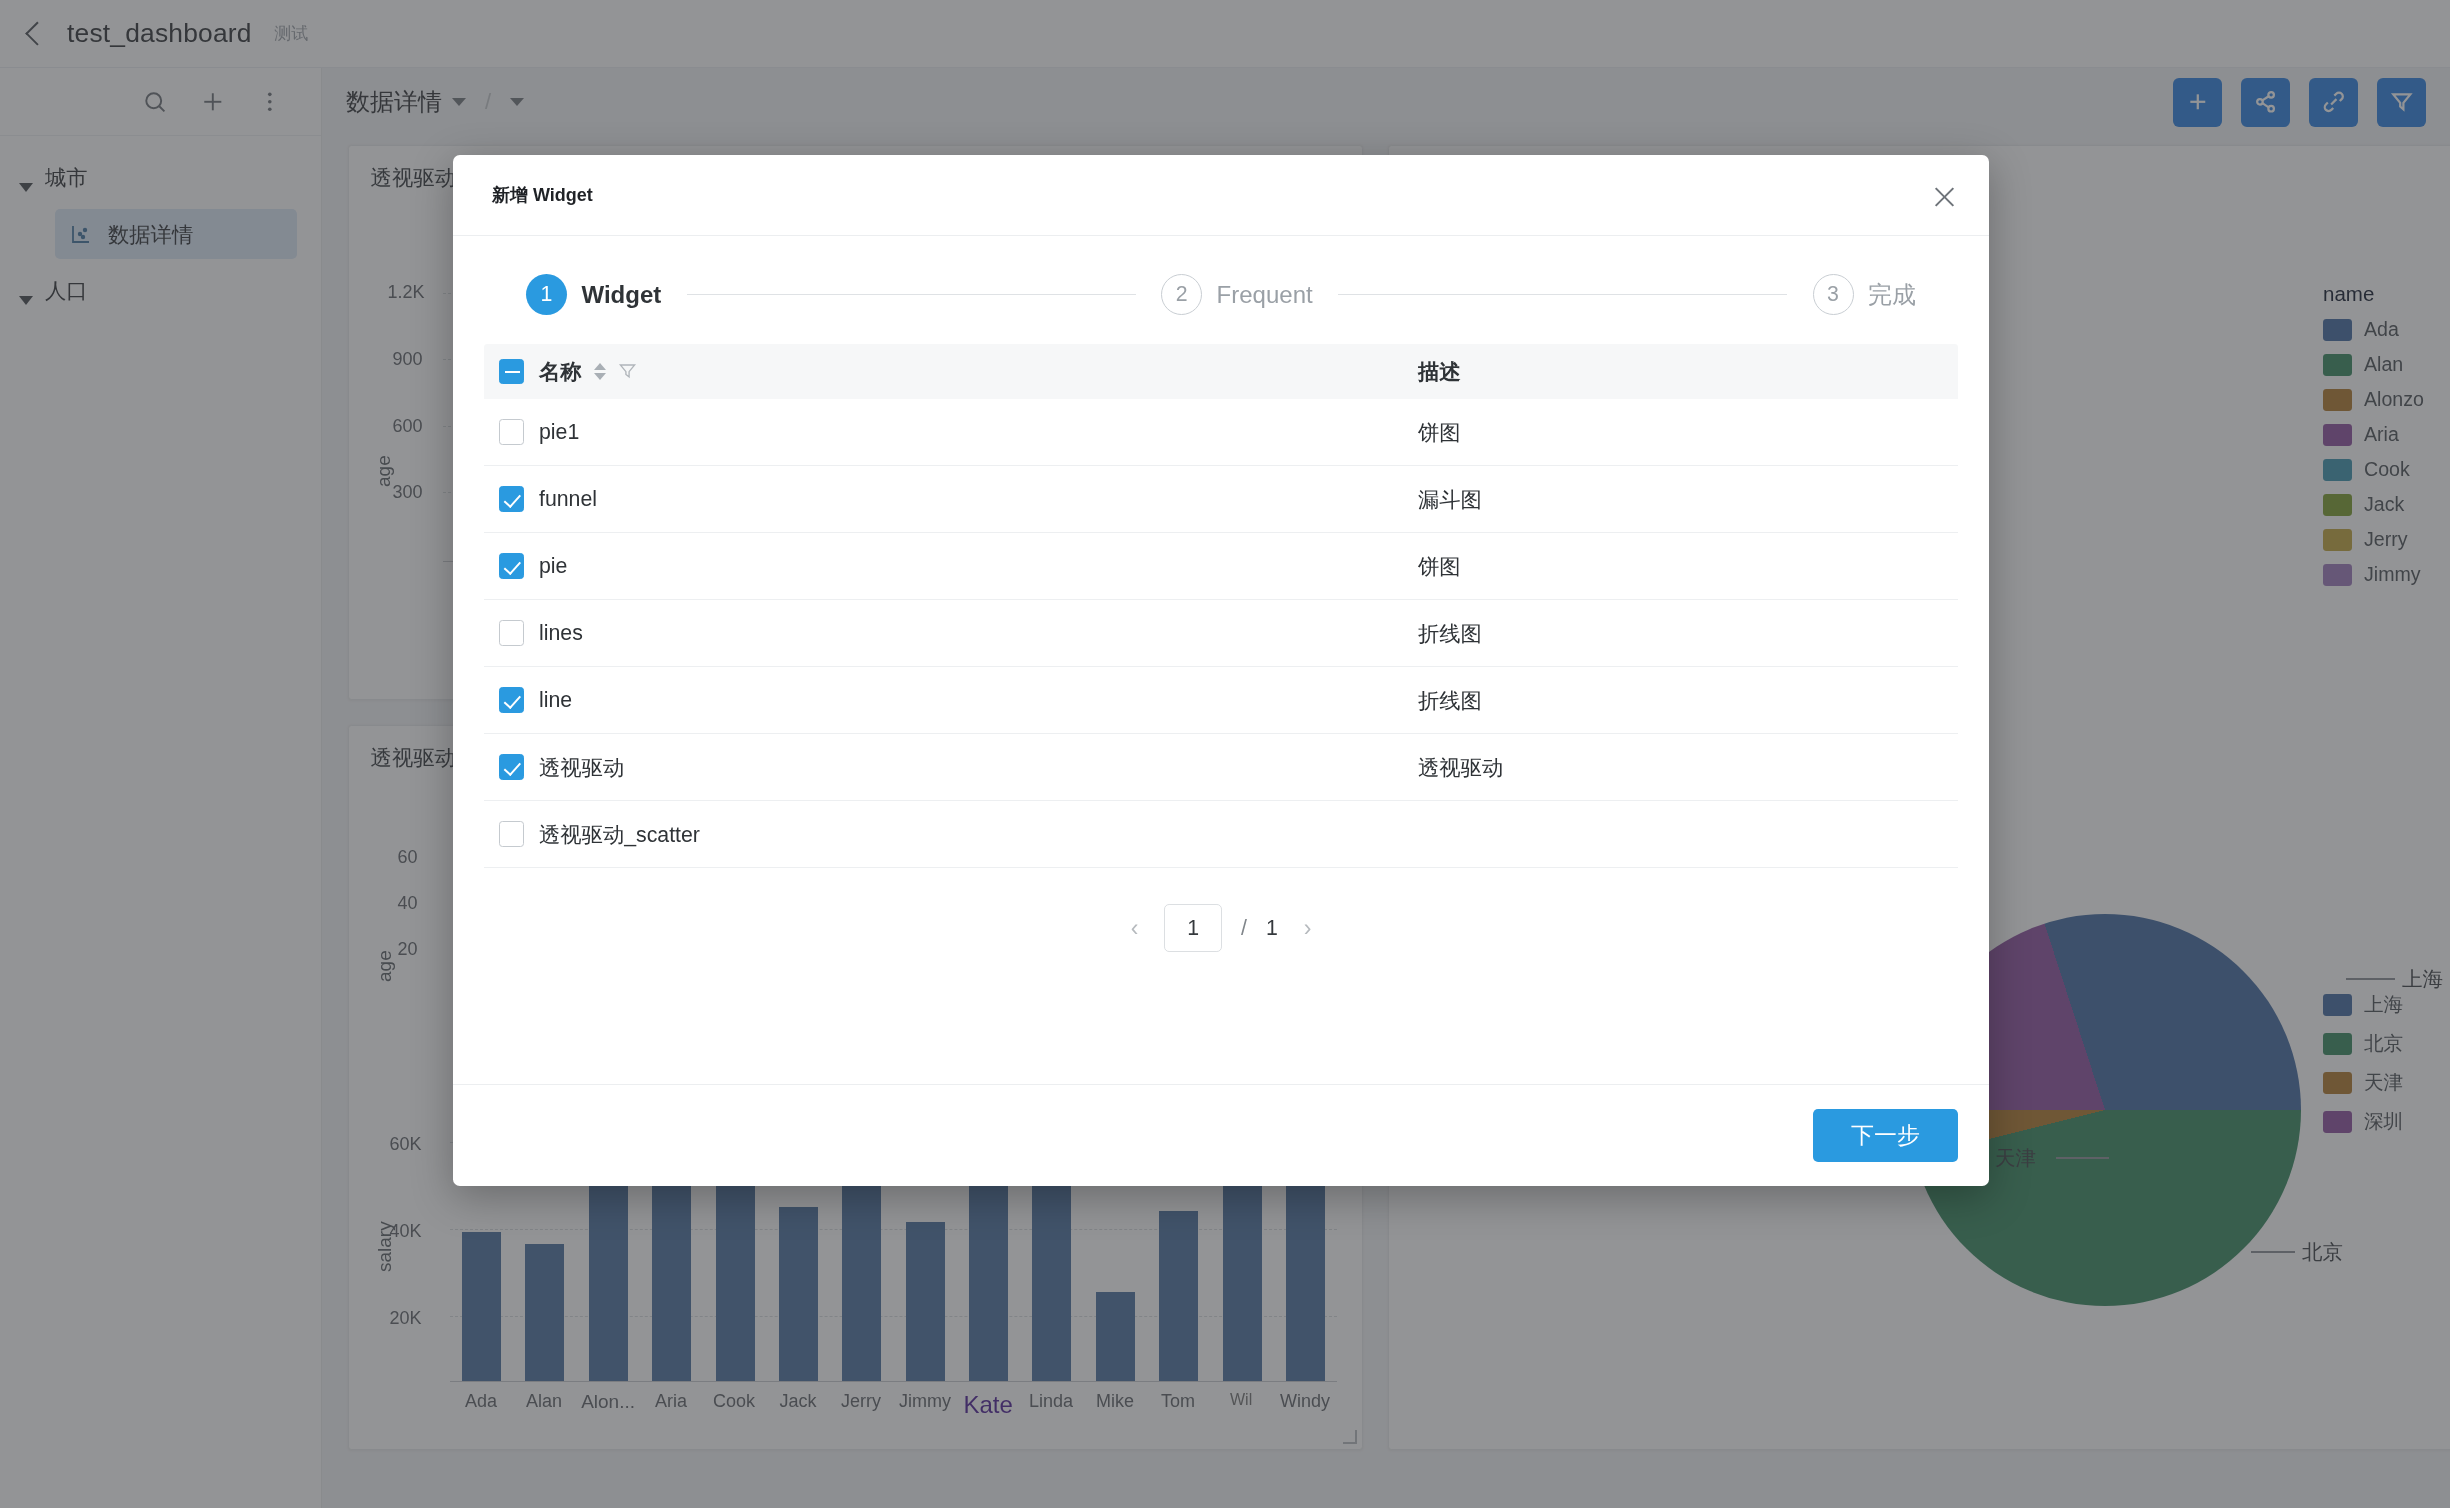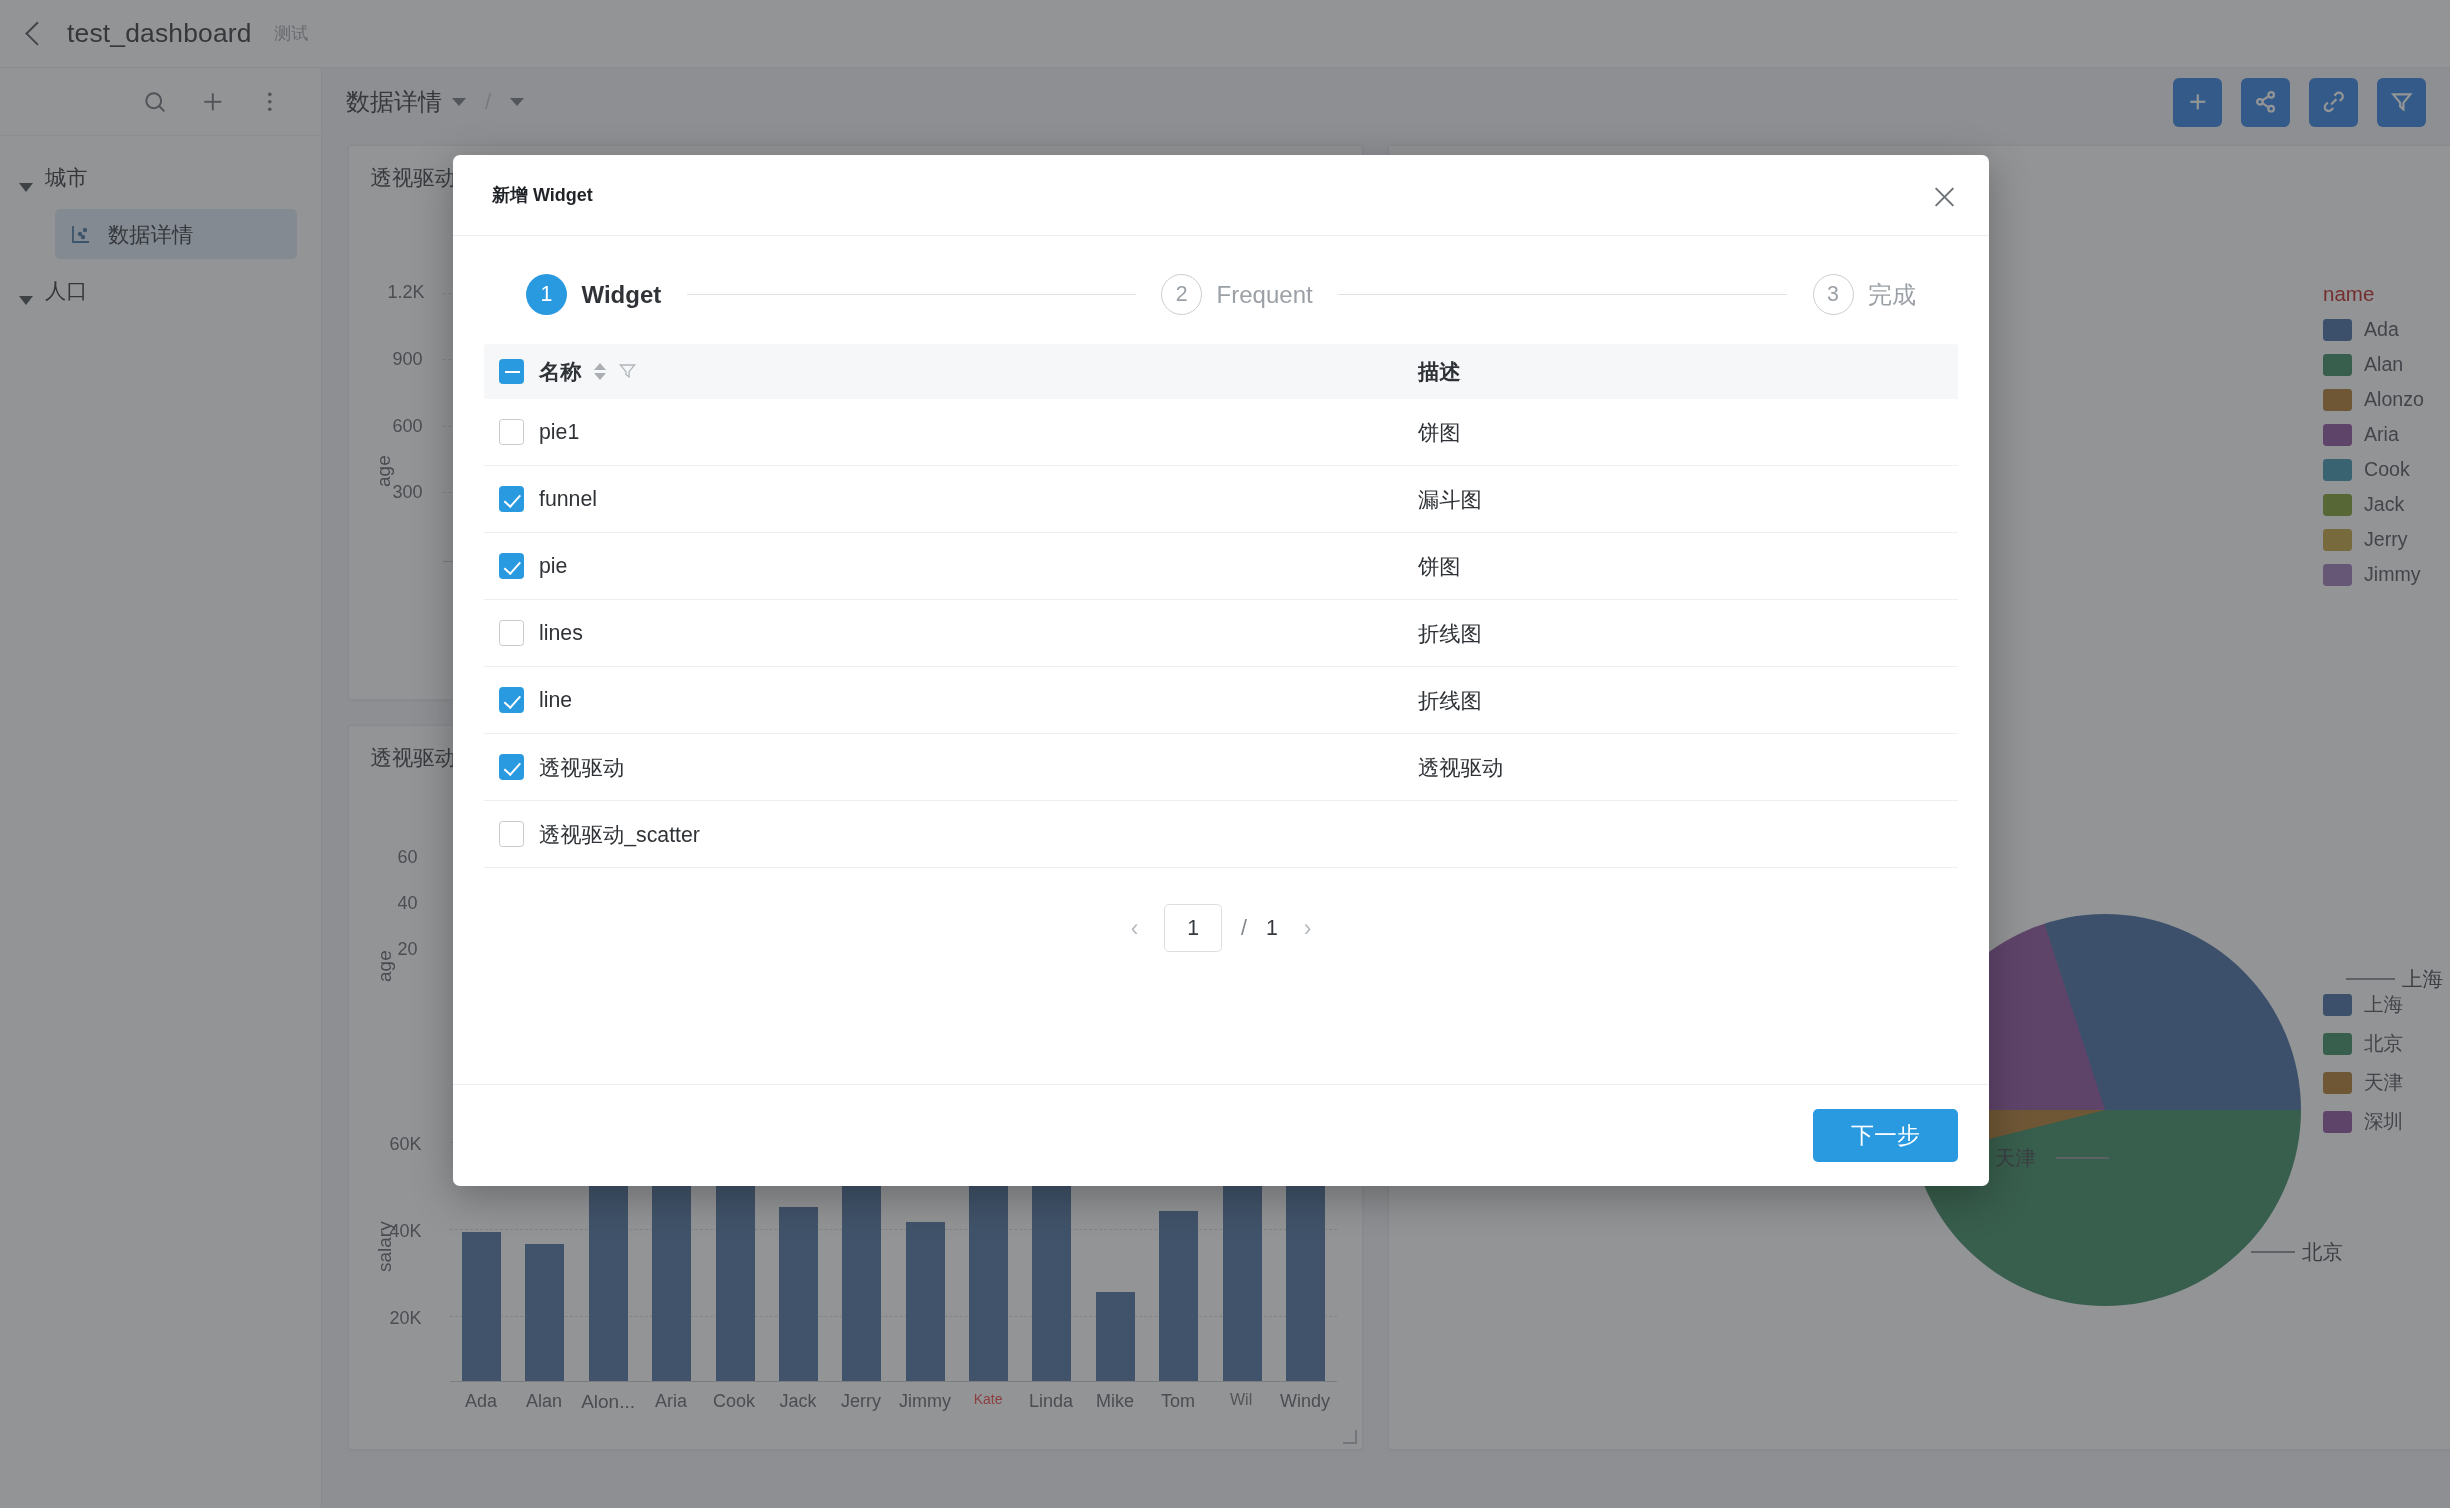--- a/index.html
+++ b/index.html
@@ -84,21 +84,21 @@
   #card-pie     { left:1066px; top:77px; width:1194px; height:1305px; }
 
   .axis-label { position:absolute; font-size:19px; color:#5a5f64; }
   .tick { position:absolute; font-size:18px; color:#5f6368; }
   .ylab-rot { transform: rotate(-90deg); transform-origin: left top; white-space:nowrap; }
   .gridline { position:absolute; border-top:0.9px dashed #d8dbde; }
   .axisline { position:absolute; background:#c9ccd0; }
 
   .bar { position:absolute; background:#4a6f9e; bottom:0; }
   .legend { position:absolute; }
-  .legend-title { font-size:20.5px; color:#b91c1c; margin-bottom:12px; }
+  .legend-title { font-size:20.5px; color:#0f172a; margin-bottom:12px; }
   .legend-row { display:flex; align-items:center; gap:12px; margin-bottom:12px; }
   .legend-sw { width:29px;height:22px;border-radius:3.4px; }
   .legend-txt { font-size:19.6px; color:#4b5055; }
 
   .dot { position:absolute; border-radius:50%; }
   .xtick-rot { position:absolute; font-size:18px; color:#5f6368;
                transform: rotate(-90deg); transform-origin: left top; white-space:nowrap; }
 
   .resize-handle{ position:absolute; right:5.1px; bottom:5.1px; width:13.6px;height:13.6px;
      border-right:2.6px solid #b6babe; border-bottom:2.6px solid #b6babe; }
@@ -356,21 +356,21 @@
       <div class="axisline" style="left:101px; top:655px; width:887px; height:1.3px;"></div>
       <div id="barlabels" style="position:absolute; left:101px; top:665px; width:887px; height:34px;">
           <div style="position: absolute; left: 0px; width: 63px; text-align: center; font-size: 18px; color: rgb(95, 99, 104);">Ada</div>
           <div style="position: absolute; left: 63px; width: 63px; text-align: center; font-size: 18px; color: rgb(95, 99, 104);">Alan</div>
           <div style="position: absolute; left: 127px; width: 63px; text-align: center; font-size: 19px; color: rgb(95, 99, 104);">Alon...</div>
           <div style="position: absolute; left: 190px; width: 63px; text-align: center; font-size: 18px; color: rgb(95, 99, 104);">Aria</div>
           <div style="position: absolute; left: 253px; width: 63px; text-align: center; font-size: 18px; color: rgb(95, 99, 104);">Cook</div>
           <div style="position: absolute; left: 317px; width: 63px; text-align: center; font-size: 18px; color: rgb(95, 99, 104);">Jack</div>
           <div style="position: absolute; left: 380px; width: 63px; text-align: center; font-size: 18px; color: rgb(95, 99, 104);">Jerry</div>
           <div style="position: absolute; left: 444px; width: 63px; text-align: center; font-size: 18px; color: rgb(95, 99, 104);">Jimmy</div>
-          <div style="position: absolute; left: 507px; width: 63px; text-align: center; font-size: 14px; color: #ef4444;">Kate</div>
+          <div style="position: absolute; left: 507px; width: 63px; text-align: center; font-size: 24px; color: #4c1d95;">Kate</div>
           <div style="position: absolute; left: 570px; width: 63px; text-align: center; font-size: 18px; color: rgb(95, 99, 104);">Linda</div>
           <div style="position: absolute; left: 634px; width: 63px; text-align: center; font-size: 18px; color: rgb(95, 99, 104);">Mike</div>
           <div style="position: absolute; left: 697px; width: 63px; text-align: center; font-size: 18px; color: rgb(95, 99, 104);">Tom</div>
           <div style="position: absolute; left: 760px; width: 63px; text-align: center; font-size: 16px; color: #737373;">Wil</div>
           <div style="position: absolute; left: 824px; width: 63px; text-align: center; font-size: 18px; color: rgb(95, 99, 104);">Windy</div>
         </div>
       <div class="resize-handle"></div>
     </div>
 
     <div class="card" id="card-pie">

